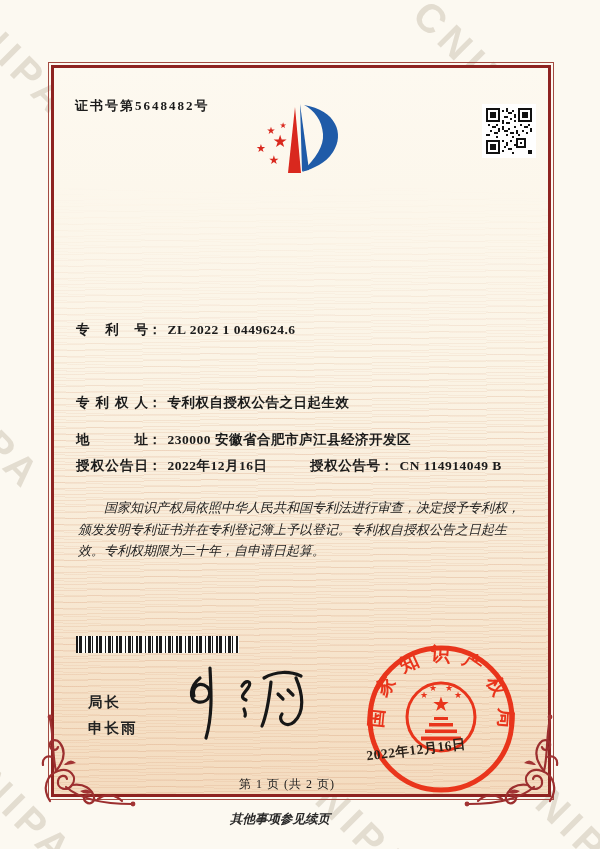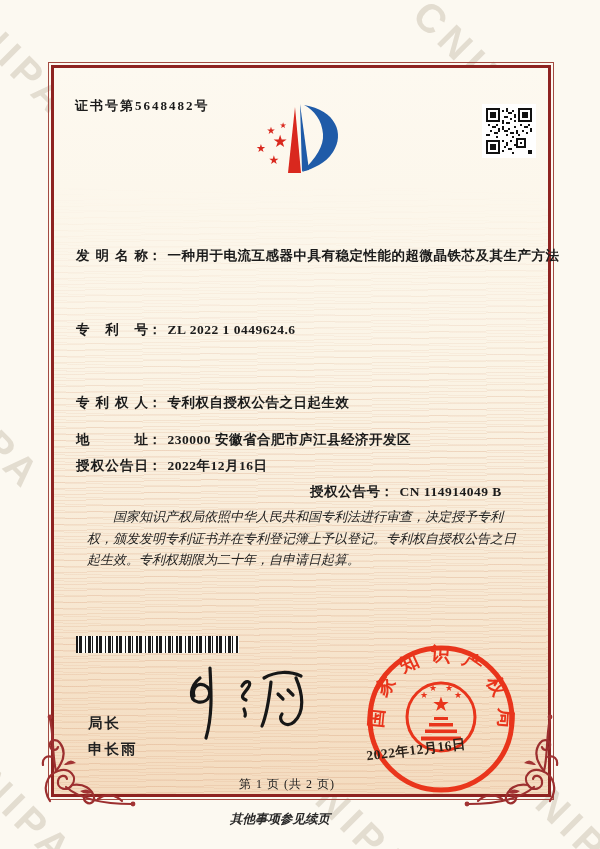--- a/index.html
+++ b/index.html
@@ -33,31 +33,31 @@
   .logo{position:absolute;left:238px;top:96px;}
   .qr{position:absolute;left:482px;top:104px;width:50px;height:50px;background:#fff;padding:2px;}
   .title{position:absolute;left:0;width:600px;top:180px;text-align:center;
          font-size:31px;font-weight:bold;letter-spacing:14px;text-indent:14px;}
 
   .frow{position:absolute;left:76px;width:460px;font-size:13.5px;font-weight:600;white-space:nowrap;}
   .f-label{display:inline-block;width:72px;text-align:justify;text-align-last:justify;vertical-align:bottom;}
   .f-colon{display:inline-block;margin-right:6px;}
   .f-value{letter-spacing:0.5px;}
   .pair2{position:absolute;left:234px;top:0;}
-  .pair2 .f-label{width:70px;margin-top:26px;}
+  .pair2 .f-label{width:70px;}
 
   .law{position:absolute;left:75px;top:494px;width:453px;font-size:13px;line-height:21.5px;
        font-style:italic;font-weight:500;color:#222;}
-  .law p{margin:12px;text-indent:2em;}
+  .law p{margin:3px;text-indent:2em;}
 
   .barcode{position:absolute;left:76px;top:636px;width:163px;height:17px;
       background:repeating-linear-gradient(90deg,#191919 0 2px,#fdfdfb 2px 3px,#191919 3px 6px,#fdfdfb 6px 9px,#191919 9px 10px,#fdfdfb 10px 12px,#191919 12px 15px,#fdfdfb 15px 16px,#191919 16px 17px,#fdfdfb 17px 20px);}
 
   .director{position:absolute;left:88px;top:689px;font-size:14.5px;font-weight:bold;letter-spacing:2px;line-height:26px;
-            font-family:"Liberation Sans","DejaVu Sans",sans-serif;color:#222;margin-top:21px;}
+            font-family:"Liberation Sans","DejaVu Sans",sans-serif;color:#222;}
   .signature{position:absolute;left:180px;top:656px;}
 
   .seal{position:absolute;left:363px;top:641px;}
   .seal-date{position:absolute;left:366px;top:737px;width:170px;font-size:13.5px;font-weight:bold;
              color:#2a2119;letter-spacing:0.5px;transform:rotate(-7deg);white-space:nowrap;}
 
   .page-no{position:absolute;left:0;width:600px;top:776px;text-align:center;font-size:12px;
            letter-spacing:1px;transform:translateX(-13px);}
   .footer-note{position:absolute;left:0;width:600px;top:811px;text-align:center;font-size:12.5px;
            font-style:italic;font-weight:600;color:#2a2a2a;transform:translateX(-20px);}
@@ -189,23 +189,20 @@
         <rect x="12" y="21" width="2" height="1"></rect>
           <rect x="14" y="23" width="1" height="1"></rect>
           <rect x="9" y="22" width="1" height="1"></rect>
         <rect x="22" y="22" width="2" height="2"></rect>
       </g>
       <rect x="17" y="17" width="3" height="3" fill="#ffffff"></rect>
       <rect x="18" y="18" width="1" height="1" fill="#111111"></rect>
     </svg>
 
 
-    <div class="frow" style="top:247px">
-      <span class="f-label">发明名称</span><span class="f-colon">：</span><span class="f-value">一种用于电流互感器中具有稳定性能的超微晶铁芯及其生产方法</span>
-    </div>
     <div class="frow" style="top:321px">
       <span class="f-label">专利号</span><span class="f-colon">：</span><span class="f-value">ZL 2022 1 0449624.6</span>
     </div>
     <div class="frow" style="top:394px">
       <span class="f-label">专利权人</span><span class="f-colon">：</span><span class="f-value">专利权自授权公告之日起生效</span>
     </div>
     <div class="frow" style="top:431px">
       <span class="f-label">地址</span><span class="f-colon">：</span><span class="f-value">230000 安徽省合肥市庐江县经济开发区</span>
     </div>
     <div class="frow" style="top:457px">

